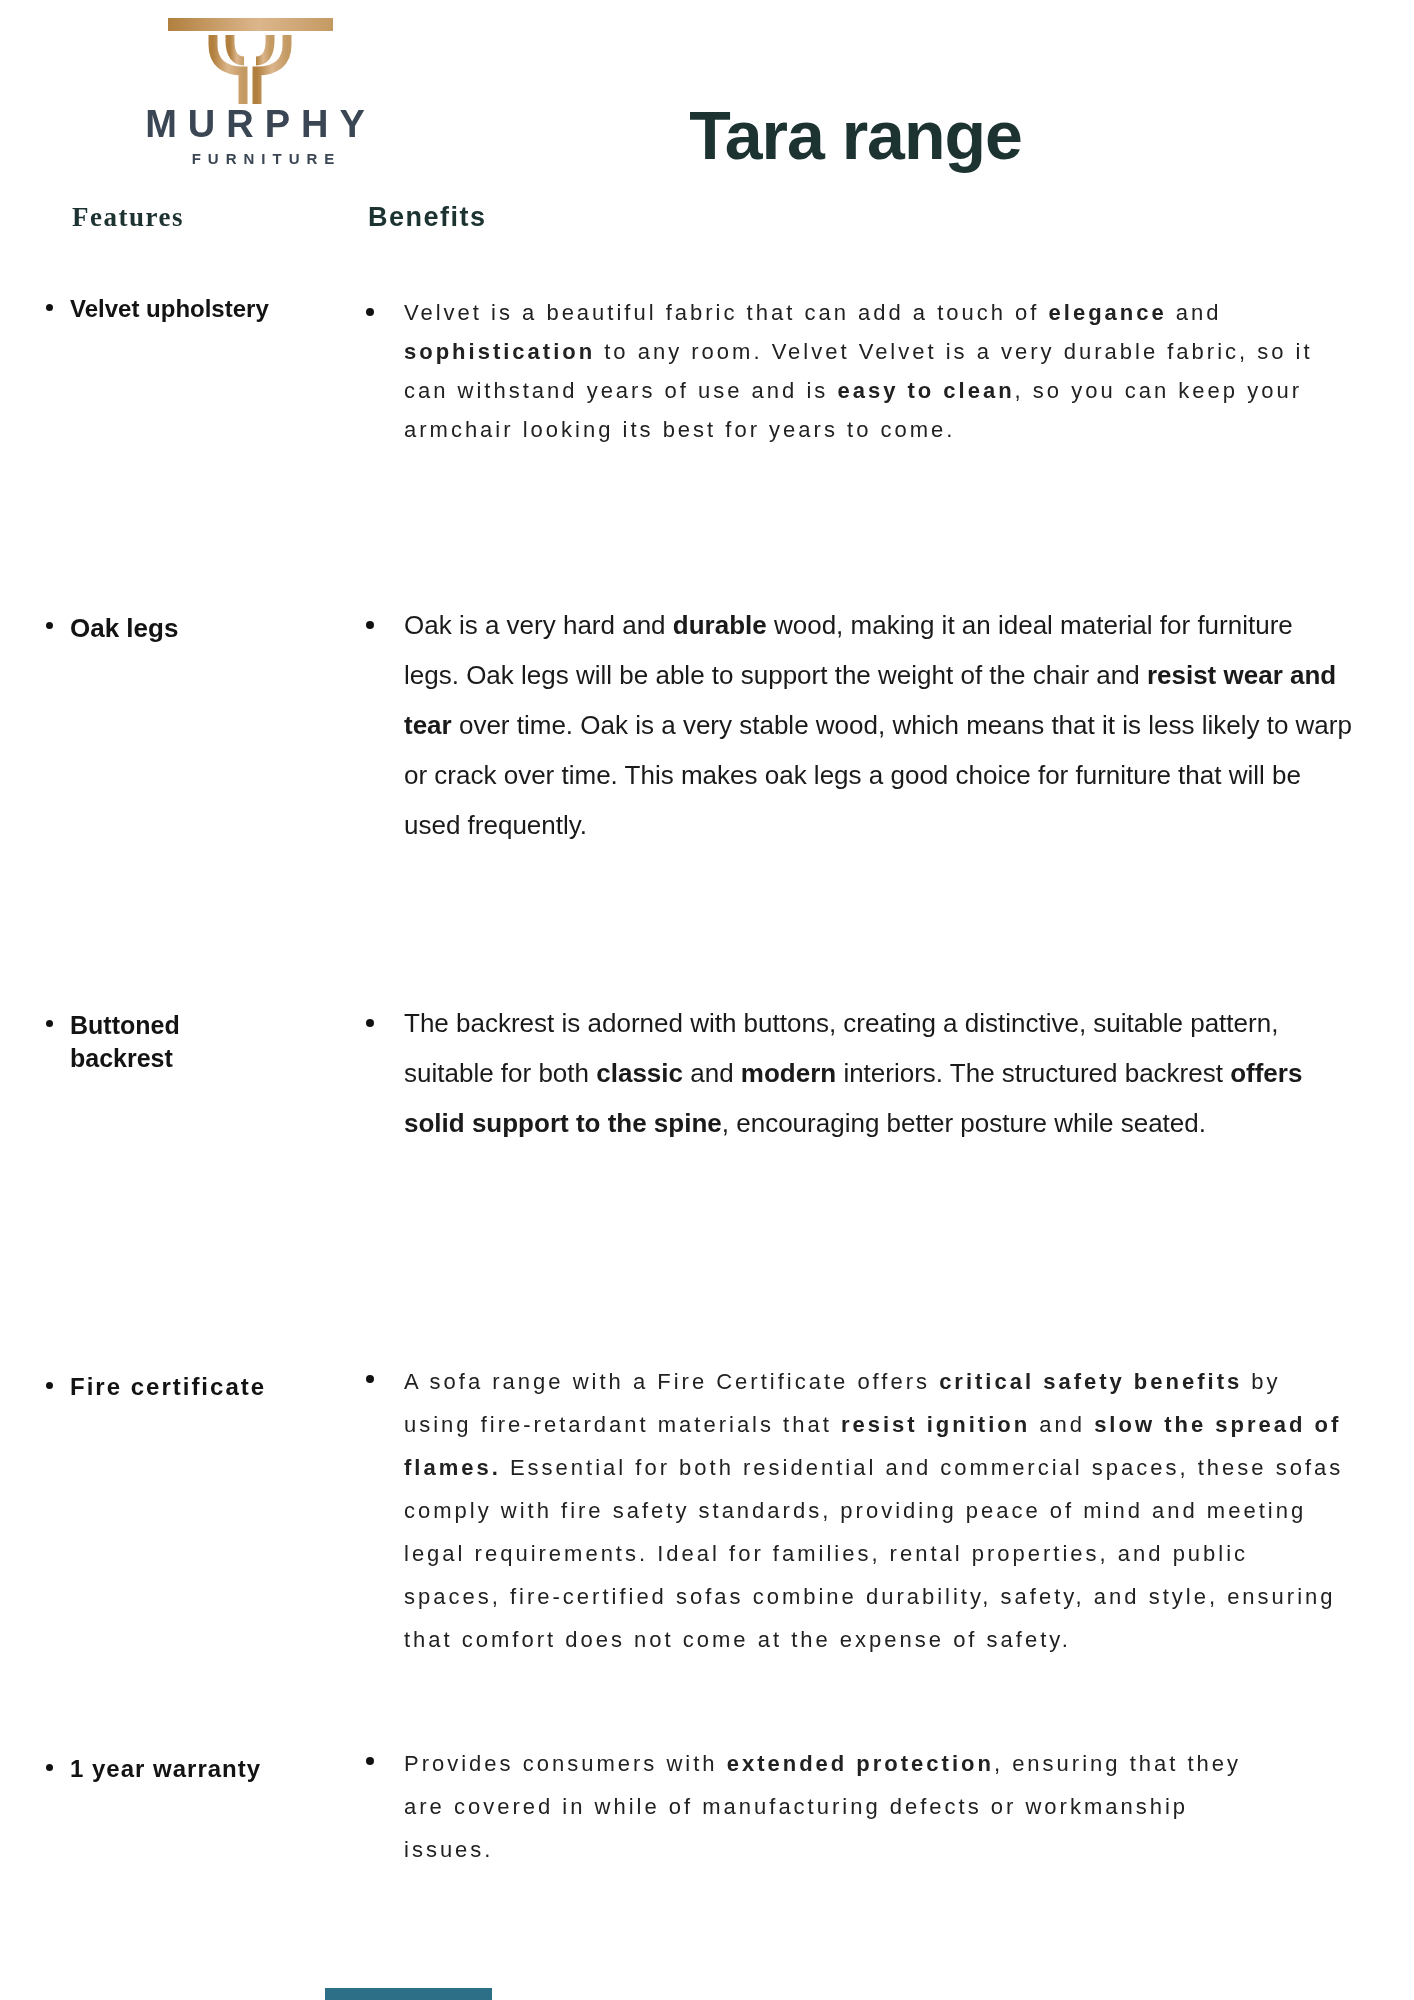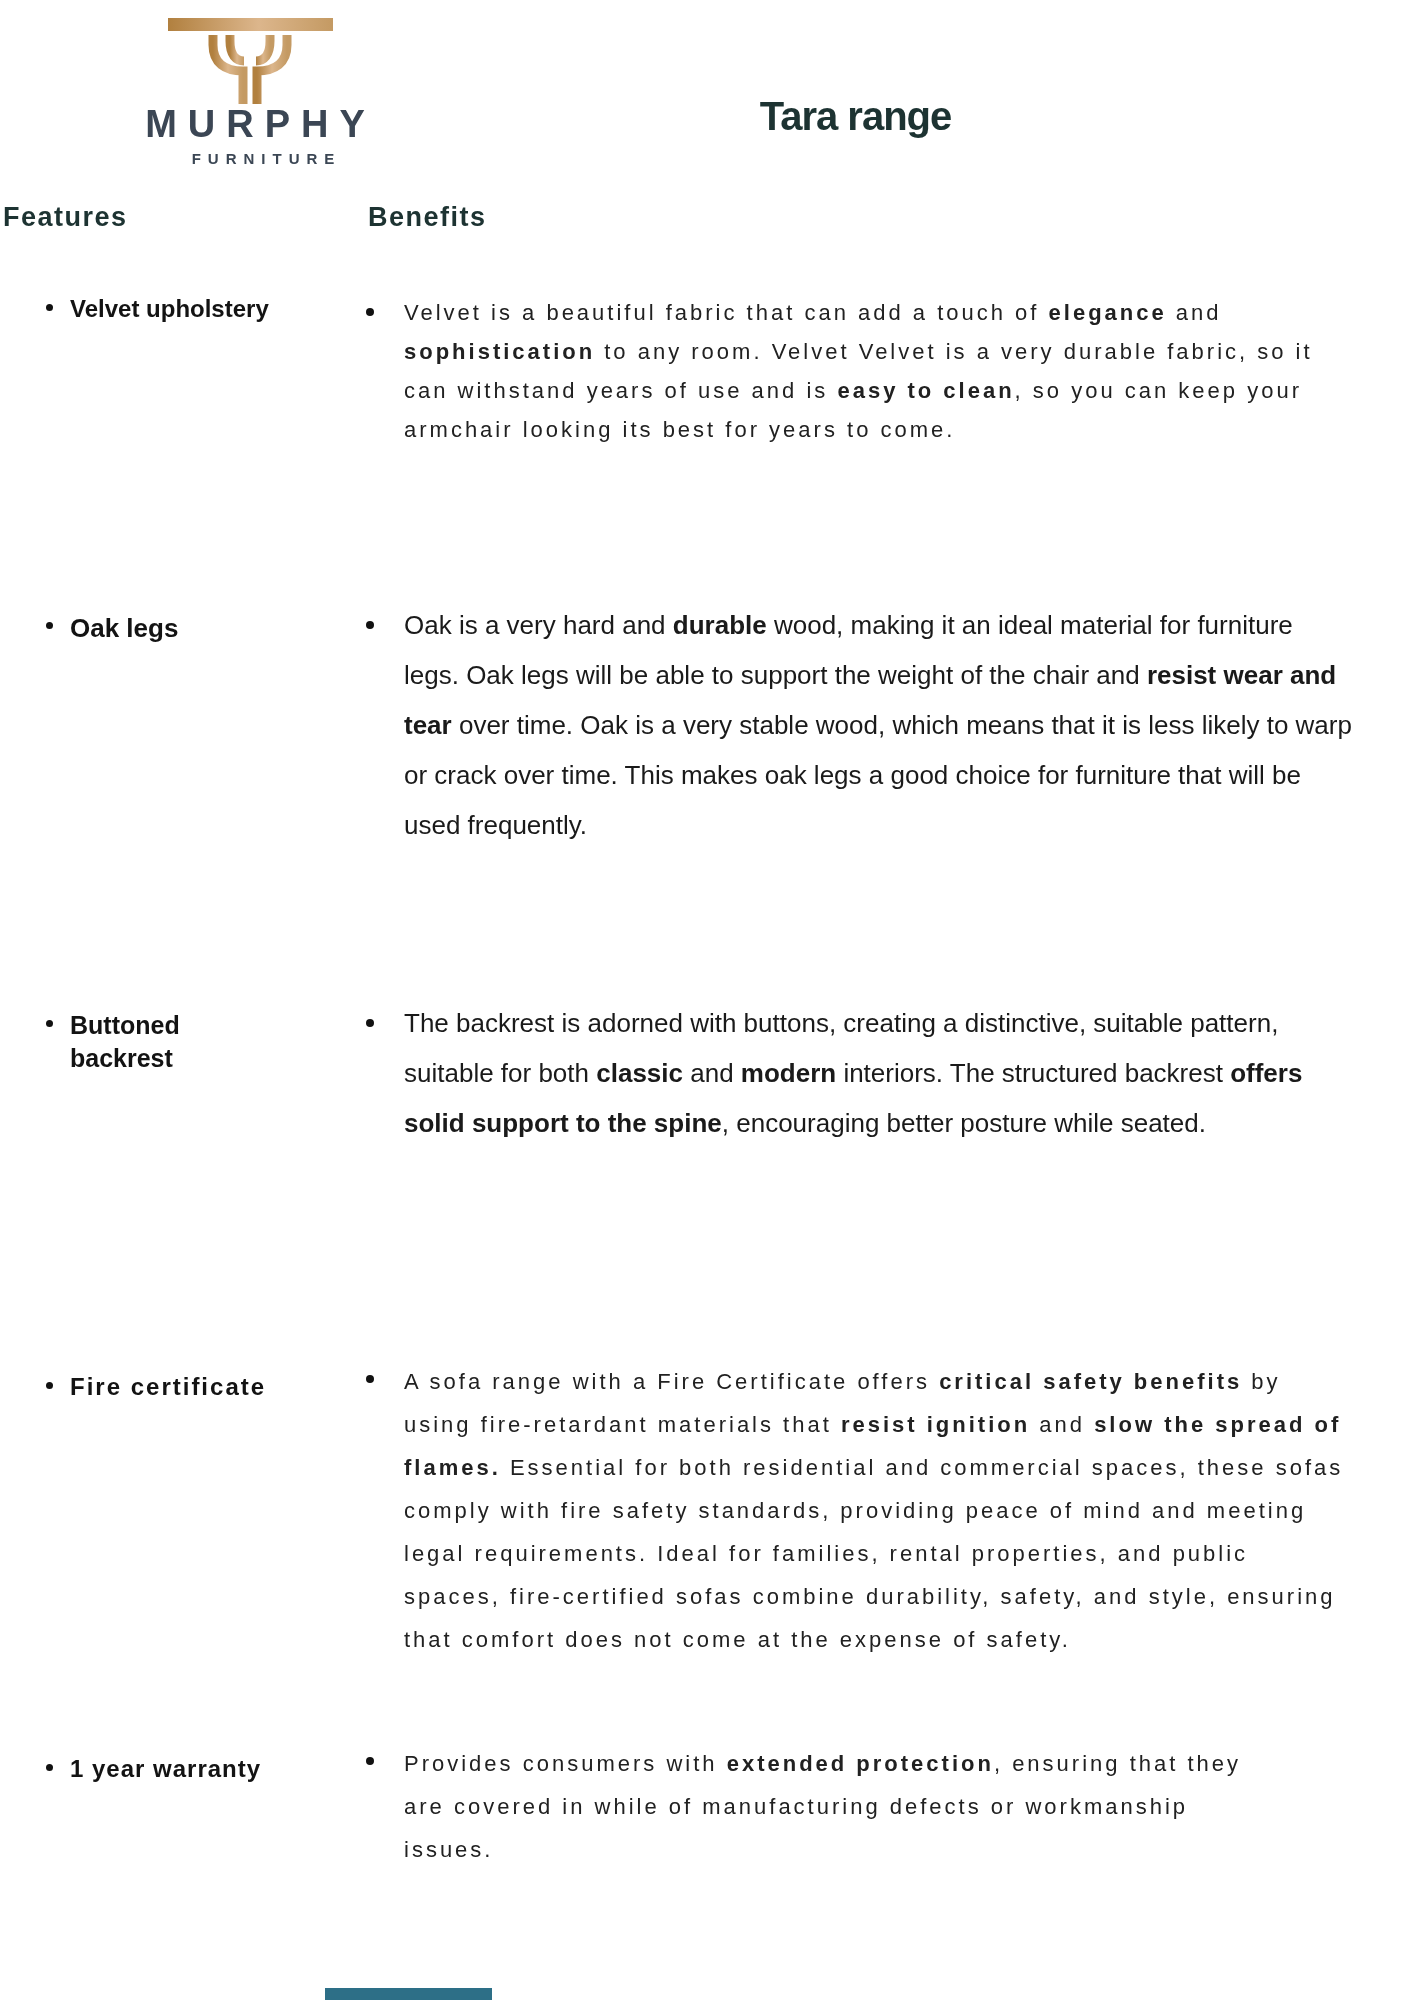--- a/index.html
+++ b/index.html
@@ -23,28 +23,28 @@
   }
   .brand-subtitle{
     position:absolute;left:108px;top:150px;width:310px;text-align:center;
     font-size:15px;font-weight:700;letter-spacing:7px;text-indent:7px;
     color:var(--navy,#3b4654);
   }
 
   
   .page-title{
     position:absolute;left:368px;top:56px;width:975px;text-align:center;
-    font-size:40px;line-height:66px;font-weight:700;letter-spacing:-1px;
+    font-size:68px;line-height:66px;font-weight:700;letter-spacing:-1px;
     color:var(--teal-dark,#1d3332);
   }
   .col-header{
     position:absolute;top:202px;font-size:27px;font-weight:700;letter-spacing:1.5px;
     color:var(--teal-dark,#1d3332);
   }
-  .features-header{left:3px;width:250px;text-align:left;}
+  .features-header{left:3px;width:250px;text-align:center;font-family:Liberation Serif, serif;}
   .benefits-header{left:368px;width:975px;text-align:left;}
 
   
   .row{position:absolute;left:0;width:1414px;}
   .r1{top:293px}.r2{top:600px}.r3{top:998px}.r4{top:1360px}.r5{top:1742px}
 
   .fcell{position:absolute;left:46px;width:300px;display:flex;gap:17px;}
   .bcell{position:absolute;left:366px;width:1000px;display:flex;gap:30px;}
 
   .bullet{flex:0 0 auto;border-radius:50%;background:#111;}

